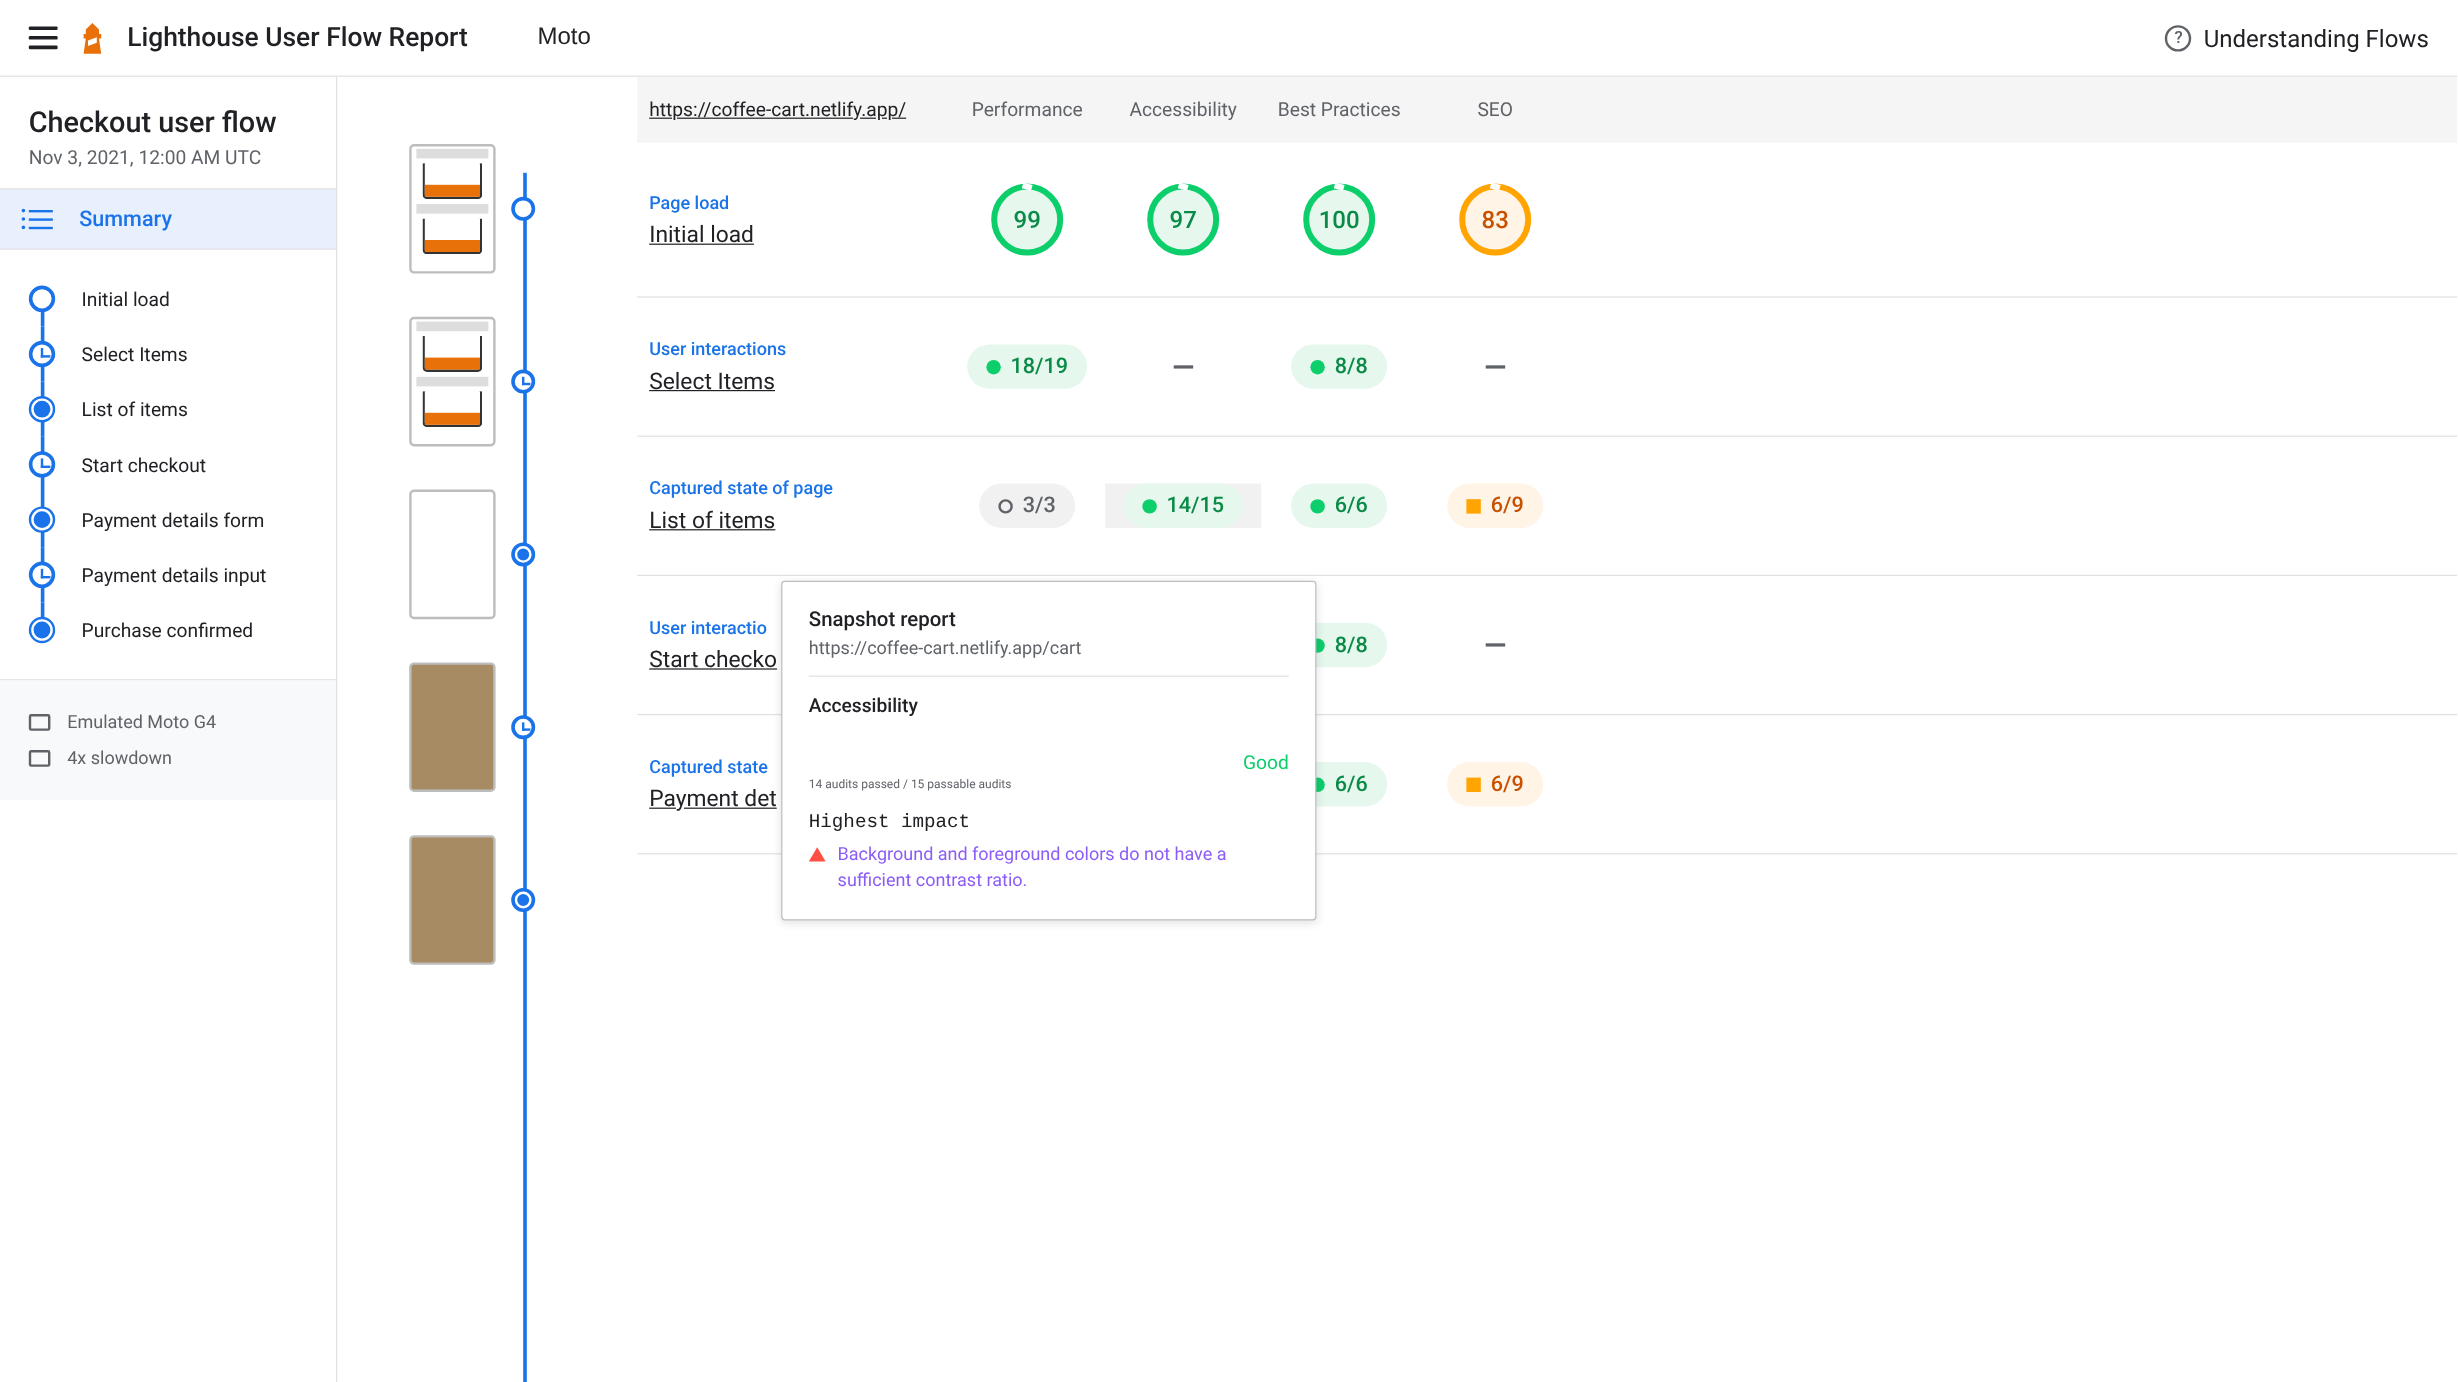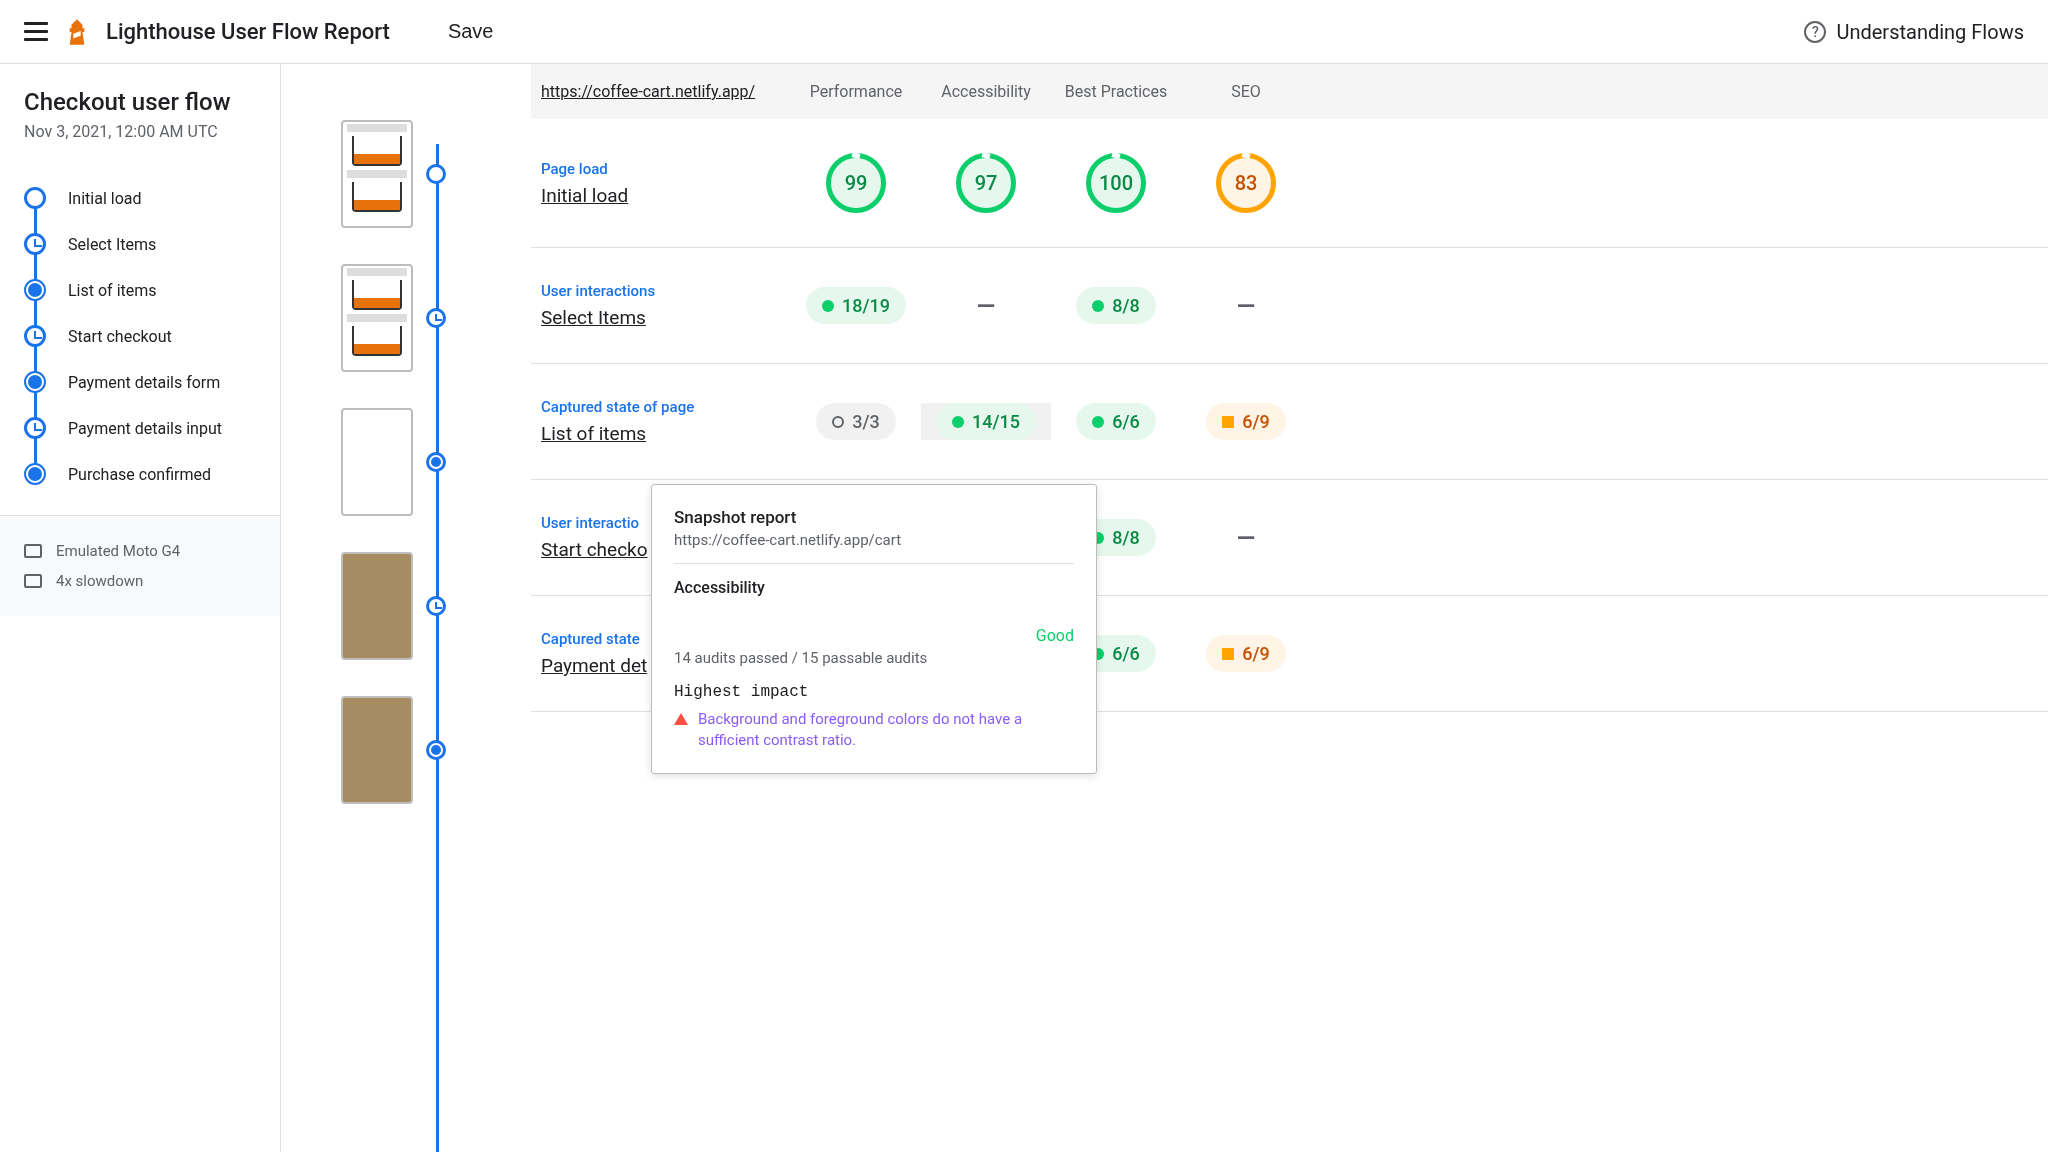--- a/index.html
+++ b/index.html
@@ -67,21 +67,21 @@
 .badge.orange .sq { width: 12px; height: 12px; background: #ffa400; }
 .badge.gray { background: #f1f1f1; color: #5f6368; }
 .badge.gray .ring { width: 12px; height: 12px; border: 2px solid #5f6368; border-radius: 50%; }
 .dash { color: #5f6368; font-size: 24px; font-weight: 700; }
 .tooltip-card { position: absolute; left: 120px; top: 420px; width: 446px; background: #fff; border: 1px solid #bdbdbd; border-radius: 3px; box-shadow: 0 2px 8px rgba(0,0,0,0.12); padding: 22px; z-index: 10; }
 .tt-title { font-size: 17px; font-weight: 500; margin-bottom: 4px; }
 .tt-url { font-size: 15px; color: #5f6368; padding-bottom: 14px; border-bottom: 1px solid #e0e0e0; margin-bottom: 14px; }
 .tt-row { display: flex; justify-content: space-between; margin-bottom: 4px; }
 .tt-cat { font-size: 16px; font-weight: 500; }
 .tt-status { font-size: 16px; font-weight: 400; color: #0cce6b; margin-top: 48px; }
-.tt-sub { font-size: 15px; color: #5f6368; margin-bottom: 16px; }
+.tt-sub { font-size: 10px; color: #5f6368; margin-bottom: 16px; }
 .tt-impact-title { font-size: 16px; font-weight: 500; margin-bottom: 8px; font-family: Liberation Mono, monospace; }
 .tt-impact { display: flex; gap: 10px; align-items: flex-start; }
 .tt-tri { width: 0; height: 0; border-left: 7px solid transparent; border-right: 7px solid transparent; border-bottom: 12px solid #ff4e42; margin-top: 4px; flex-shrink:0; }
 .tt-impact-text { font-size: 15px; color: #8b5cf6; line-height: 1.4; }
 .highlight-cell { background: #f1f1f1; border-radius: 0; }
 .thumb-cup { margin: 4px auto; width: 50px; height: 30px; border: 2px solid #333; border-top: none; border-radius: 0 0 4px 4px; position: relative; }
 .thumb-cup::after { content:''; position:absolute; bottom:0; left:0; right:0; height: 10px; background: #e8710a; }
 .thumb-bar { height: 8px; background: #ddd; margin: 2px 4px; }
 </style>
 </head>
@@ -92,33 +92,41 @@
     <div class="hamburger">
         <span></span>
         <span></span>
         <span></span>
       </div>
     <svg class="logo-icon" viewBox="0 0 24 28">
         <path fill="#e8710a" d="M12 0 L18 6 L18 10 L20 10 L20 14 L18 14 L20 28 L4 28 L6 14 L4 14 L4 10 L6 10 L6 6 Z"></path>
         <path fill="#fff" d="M8 16 L16 13 L16 18 L8 21 Z"></path>
       </svg>
     <div class="app-title">Lighthouse User Flow Report</div>
-    <button class="save-btn">Save</button>
+    <button class="save-btn">Moto</button>
     <div class="spacer"></div>
     <div class="help-link">
       <div class="help-icon">?</div>
       <span>Understanding Flows</span>
     </div>
   </div>
 
   <div class="body">
     <div class="sidebar">
       <div class="sb-head">
         <div class="sb-title">Checkout user flow</div>
         <div class="sb-date">Nov 3, 2021, 12:00 AM UTC</div>
+      </div>
+      <div class="sb-summary">
+        <div class="sb-summary-icon">
+            <span></span>
+            <span></span>
+            <span></span>
+          </div>
+        <span>Summary</span>
       </div>
       <div class="sb-nav" id="sb-nav">
           <div class="nav-item">
             <div class="nav-line"></div>
     <div class="nav-marker circle"></div>
     <span class="nav-label">Initial load</span>
           </div>
           <div class="nav-item">
             <div class="nav-line"></div>
     <div class="nav-marker clock"></div>

